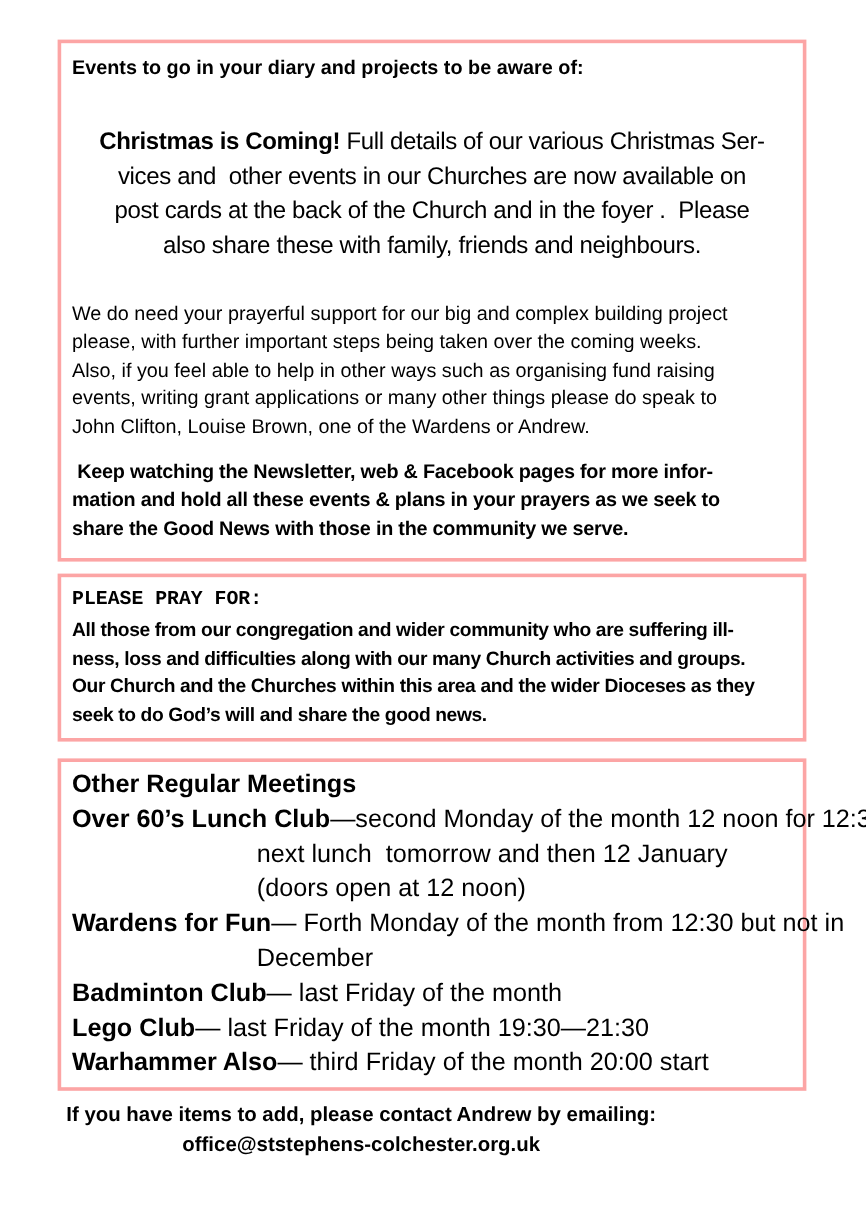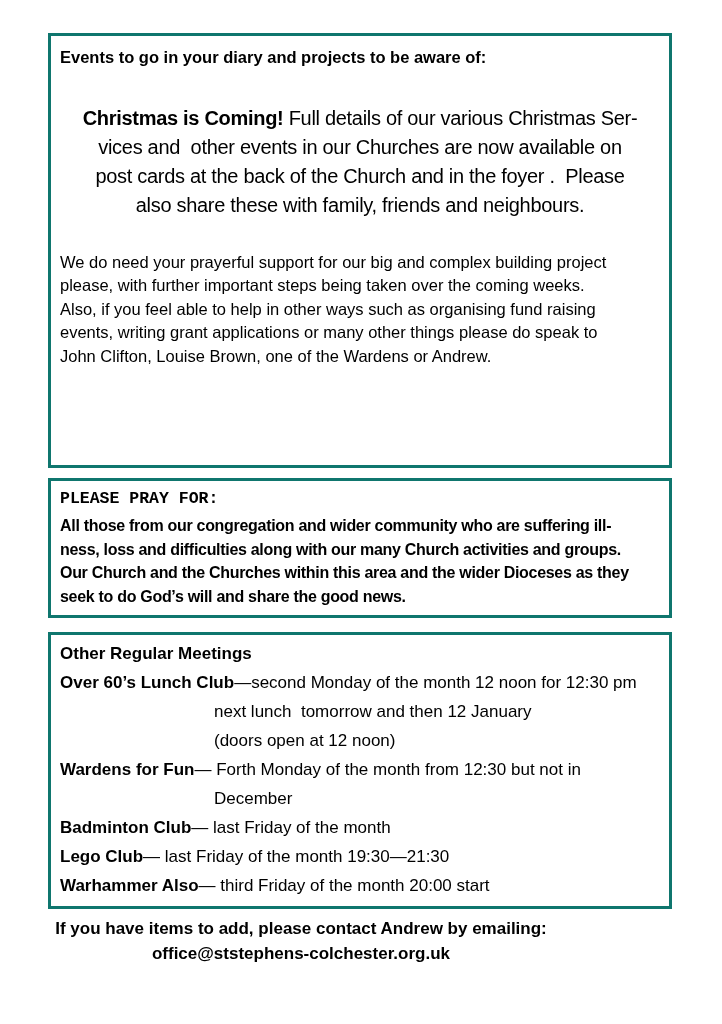--- a/index.html
+++ b/index.html
@@ -6,21 +6,21 @@
   body {
     width:722px; height:1024px;
     font-family:"Liberation Sans", sans-serif;
     color:#000000;
     -webkit-font-smoothing:antialiased;
   }
   .page { position:relative; width:722px; height:1024px; background:#ffffff; overflow:hidden; }
 
   .box {
     position:absolute; left:48px; width:624px;
-    border:3px solid #0f766e; box-sizing:border-box;
+    border:3px solid #fca5a5; box-sizing:border-box;
     padding:6px 9px;
     background:#ffffff;
   }
   .box1 { top:33px;  height:435px; }
   .box2 { top:478px; height:140px; }
   .box3 { top:632px; height:277px; padding-top:4px; }
 
   
   .events-heading {
     margin:4px 0 0; font-size:16.5px; line-height:22px; font-weight:700;
@@ -39,21 +39,21 @@
   }
 
   
   .pray-heading { margin:0; font-size:16.5px; line-height:24px; font-weight:700;font-family:Liberation Mono, monospace; }
   .pray-body {
     margin:3px 0 0; font-size:16px; line-height:23.5px; font-weight:700;
     letter-spacing:-0.3px; white-space:pre;
   }
 
   
-  .meetings { font-size:17px; line-height:29px; }
+  .meetings { font-size:21px; line-height:29px; }
   .meetings-heading { margin:0; font-weight:700; }
   .meeting-line { white-space:pre; }
   .meeting-line strong { font-weight:700; }
   .meeting-extra { padding-left:154px; white-space:pre; }
 
   
   .footer {
     position:absolute; top:916px; left:0; width:602px;
     text-align:center; font-weight:700; font-size:17px; line-height:25px;
   }
@@ -67,20 +67,23 @@
     <p class="events-heading">Events to go in your diary and projects to be aware of:</p>
     <p class="christmas-para"><strong>Christmas is Coming!</strong><span> Full details of our various Christmas Ser-
 vices and  other events in our Churches are now available on
 post cards at the back of the Church and in the foyer .  Please
 also share these with family, friends and neighbours.</span></p>
     <p class="body-para">We do need your prayerful support for our big and complex building project
 please, with further important steps being taken over the coming weeks.
 Also, if you feel able to help in other ways such as organising fund raising
 events, writing grant applications or many other things please do speak to
 John Clifton, Louise Brown, one of the Wardens or Andrew.</p>
+    <p class="bold-para"> Keep watching the Newsletter, web &amp; Facebook pages for more infor-
+mation and hold all these events &amp; plans in your prayers as we seek to
+share the Good News with those in the community we serve.</p>
   </section>
 
   <section class="box box2">
     <p class="pray-heading">PLEASE PRAY FOR:</p>
     <p class="pray-body">All those from our congregation and wider community who are suffering ill-
 ness, loss and difficulties along with our many Church activities and groups.
 Our Church and the Churches within this area and the wider Dioceses as they
 seek to do God’s will and share the good news.</p>
   </section>
 

